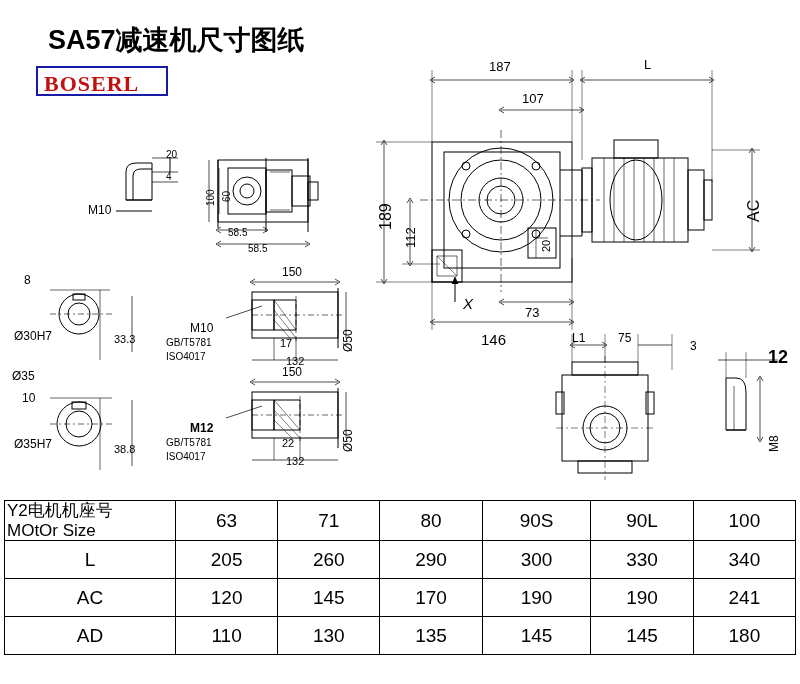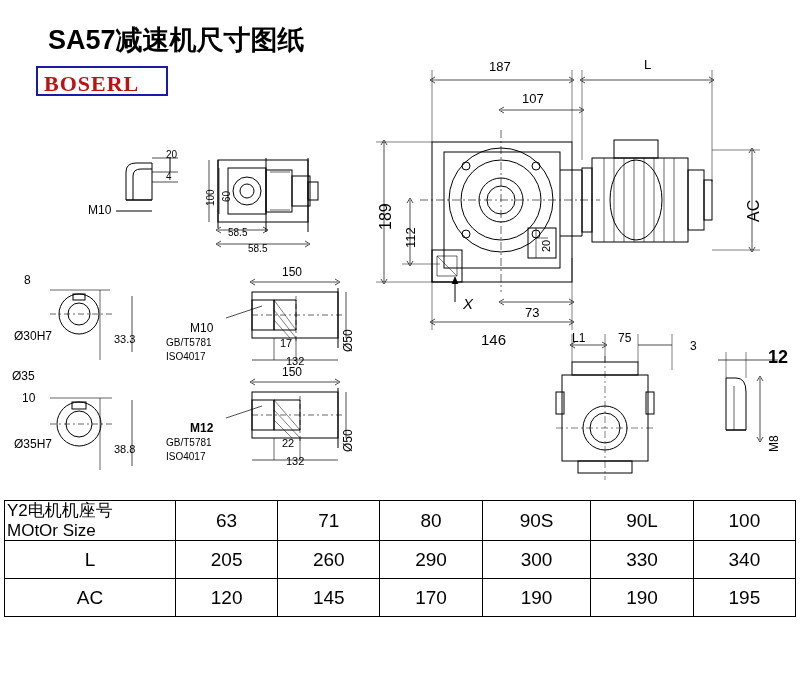--- a/index.html
+++ b/index.html
@@ -361,18 +361,27 @@
         <td>330</td>
         <td>340</td>
       </tr>
       <tr>
         <td class="rowhdr">AC</td>
         <td>120</td>
         <td>145</td>
         <td>170</td>
         <td>190</td>
         <td>190</td>
-        <td>195</td>
+        <td>241</td>
+      </tr>
+      <tr>
+        <td class="rowhdr">AD</td>
+        <td>110</td>
+        <td>130</td>
+        <td>135</td>
+        <td>145</td>
+        <td>145</td>
+        <td>180</td>
       </tr>
     </tbody>
   </table>
 
 </div>
 
 </body></html>

